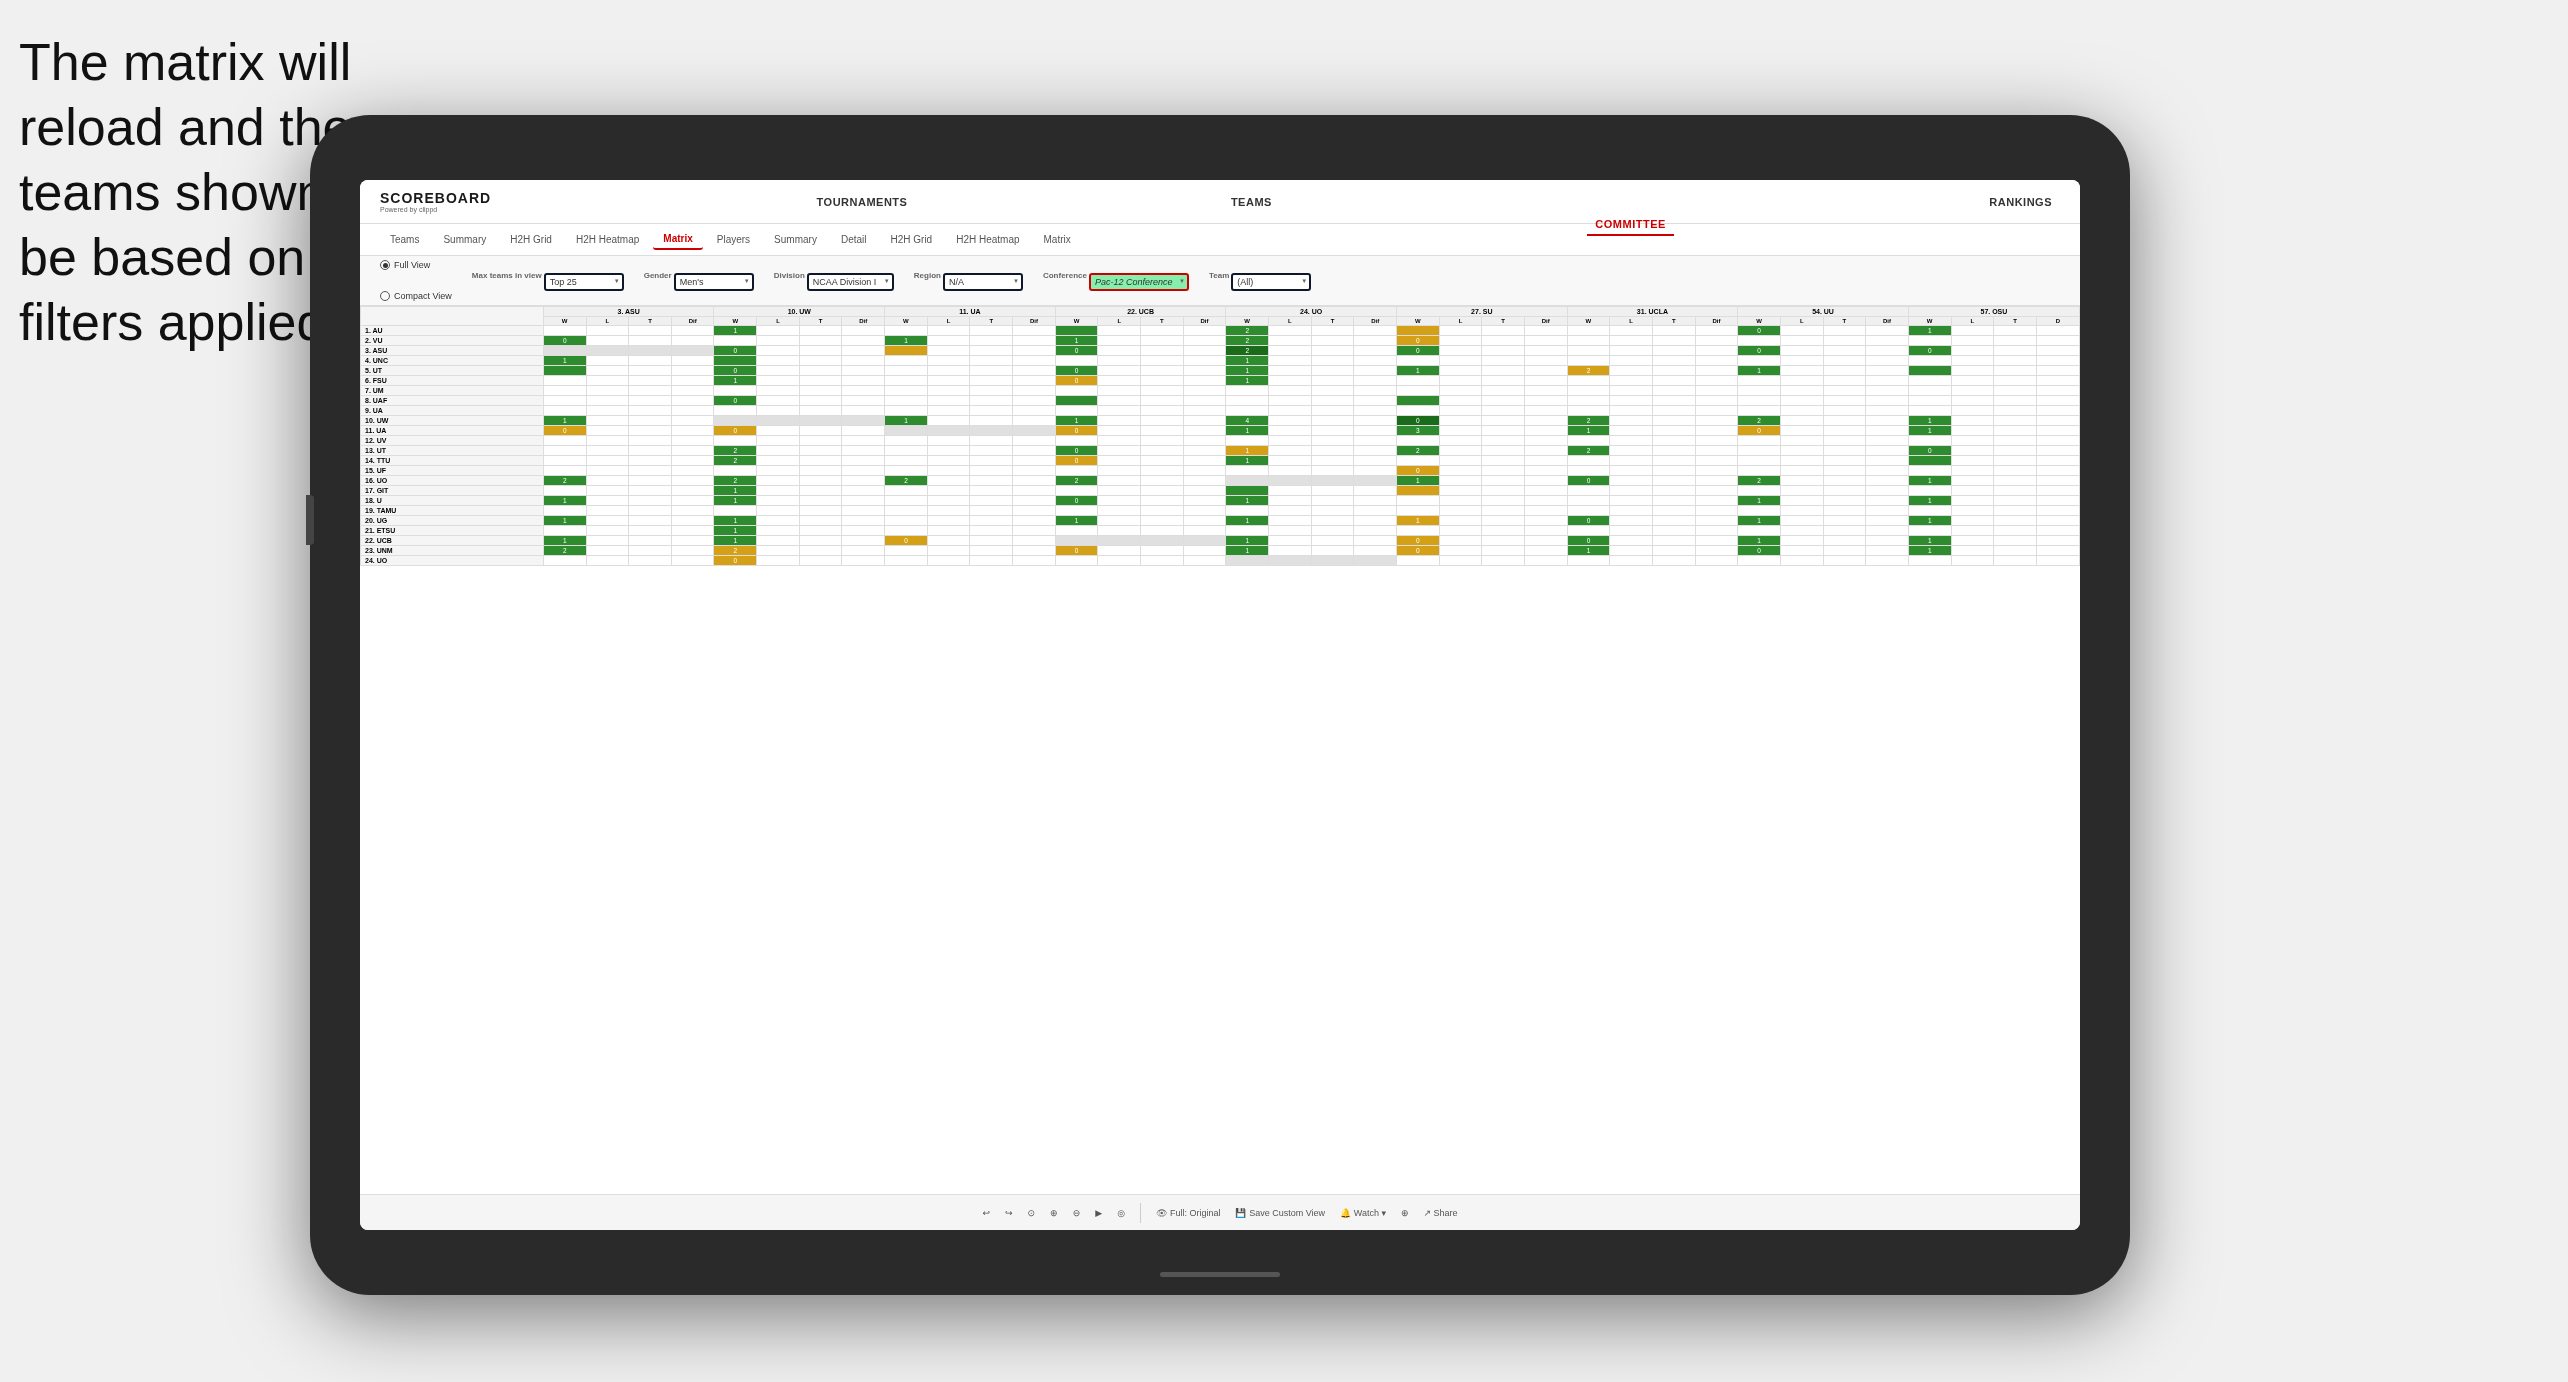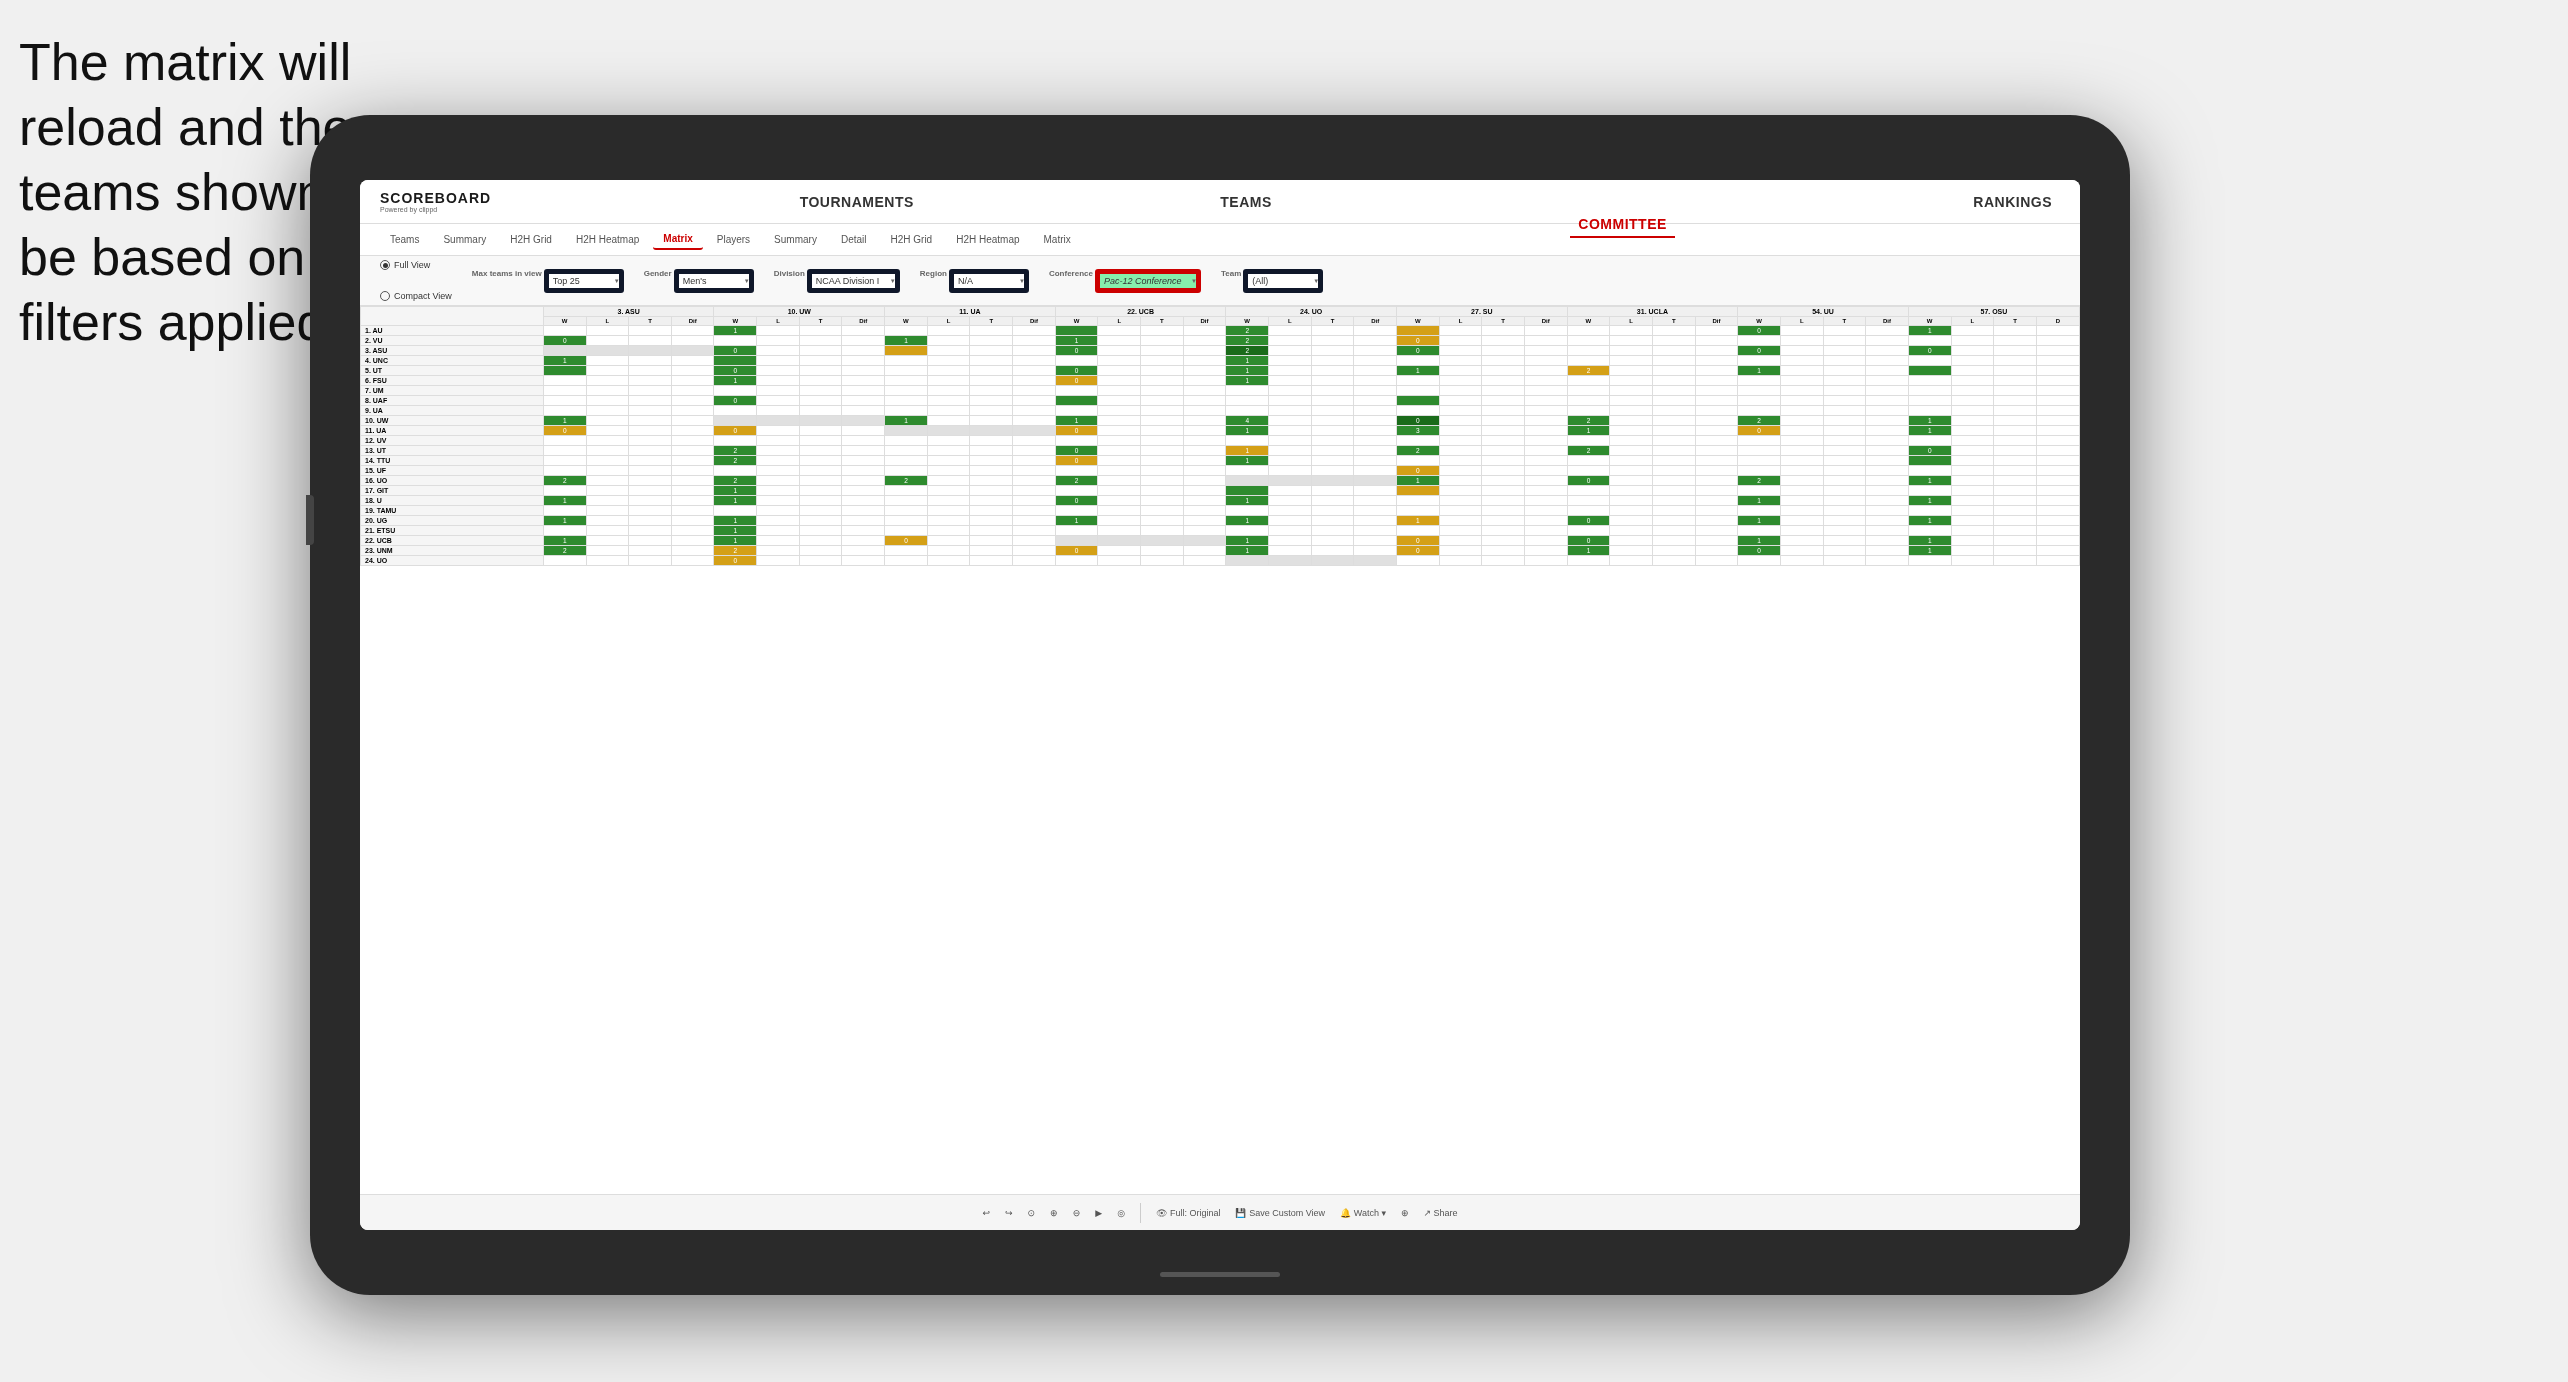--- a/index.html
+++ b/index.html
@@ -72,21 +72,21 @@
       color: #1a1a1a;
       letter-spacing: 1px;
     }
 
     .logo-sub {
       font-size: 7px;
       color: #666;
     }
 
     .nav-item {
-      font-size: 14px;
+      font-size: 11px;
       color: #333;
       text-transform: uppercase;
       font-weight: 600;
       letter-spacing: 0.5px;
       cursor: pointer;
       padding: 4px 8px;
     }
 
     .nav-item.active {
       color: #cc0000;
@@ -170,21 +170,21 @@
 
     .filter-label {
       font-size: 8px;
       color: #666;
       font-weight: 600;
     }
 
     .filter-select {
       font-size: 9px;
       color: #333;
-      border: 5px solid #0f172a;
+      border: 2px solid #0f172a;
       padding: 2px 14px 2px 4px;
       background: #fff;
       border-radius: 3px;
       appearance: none;
       position: relative;
       min-width: 80px;
     }
 
     .select-wrapper {
       position: relative;

